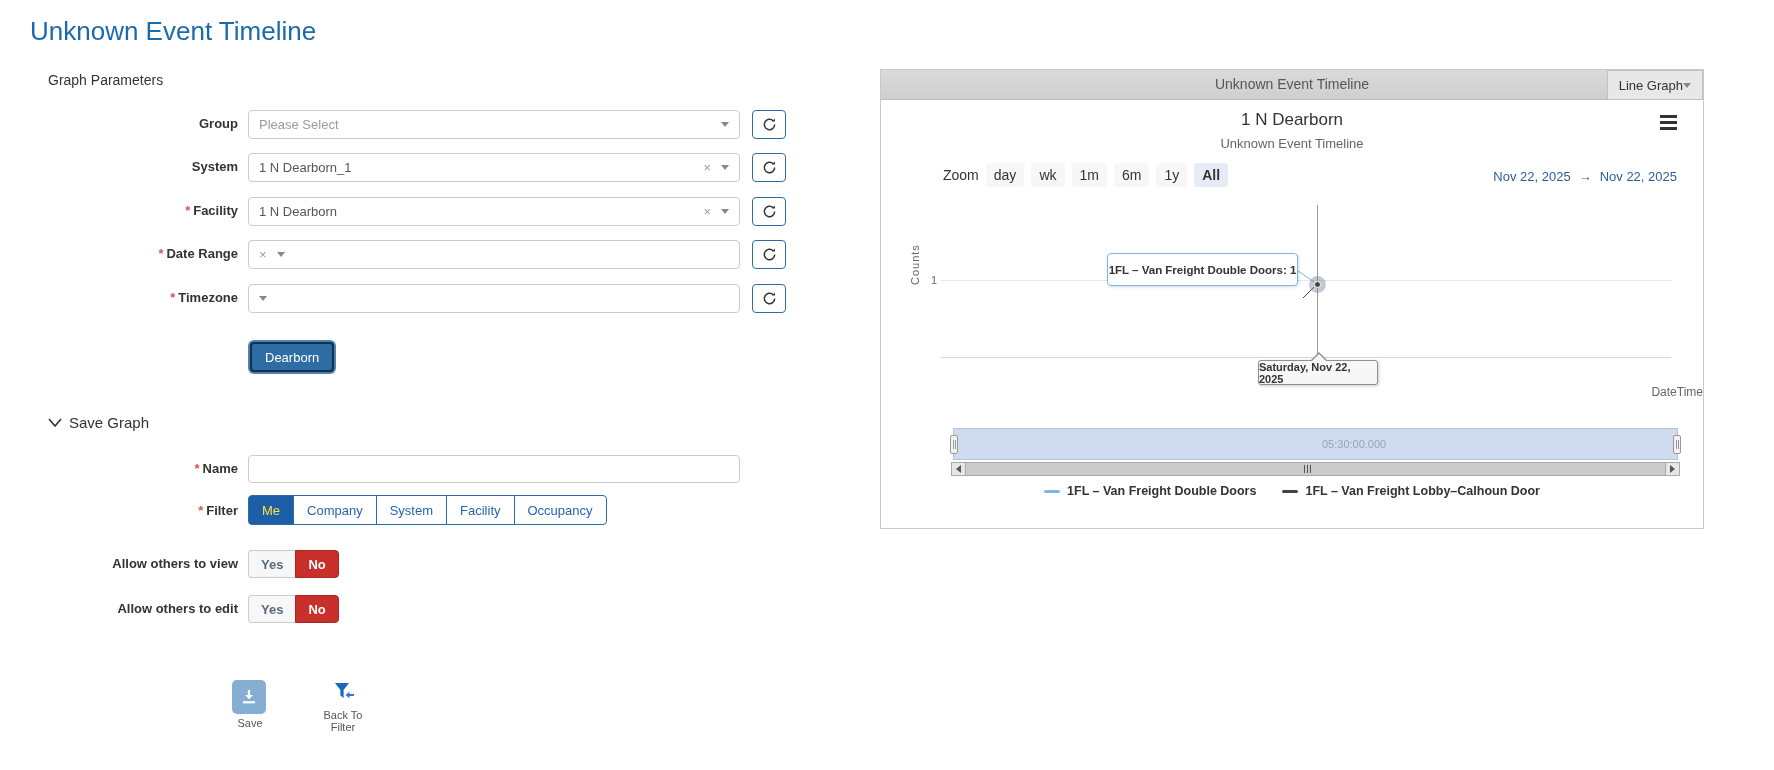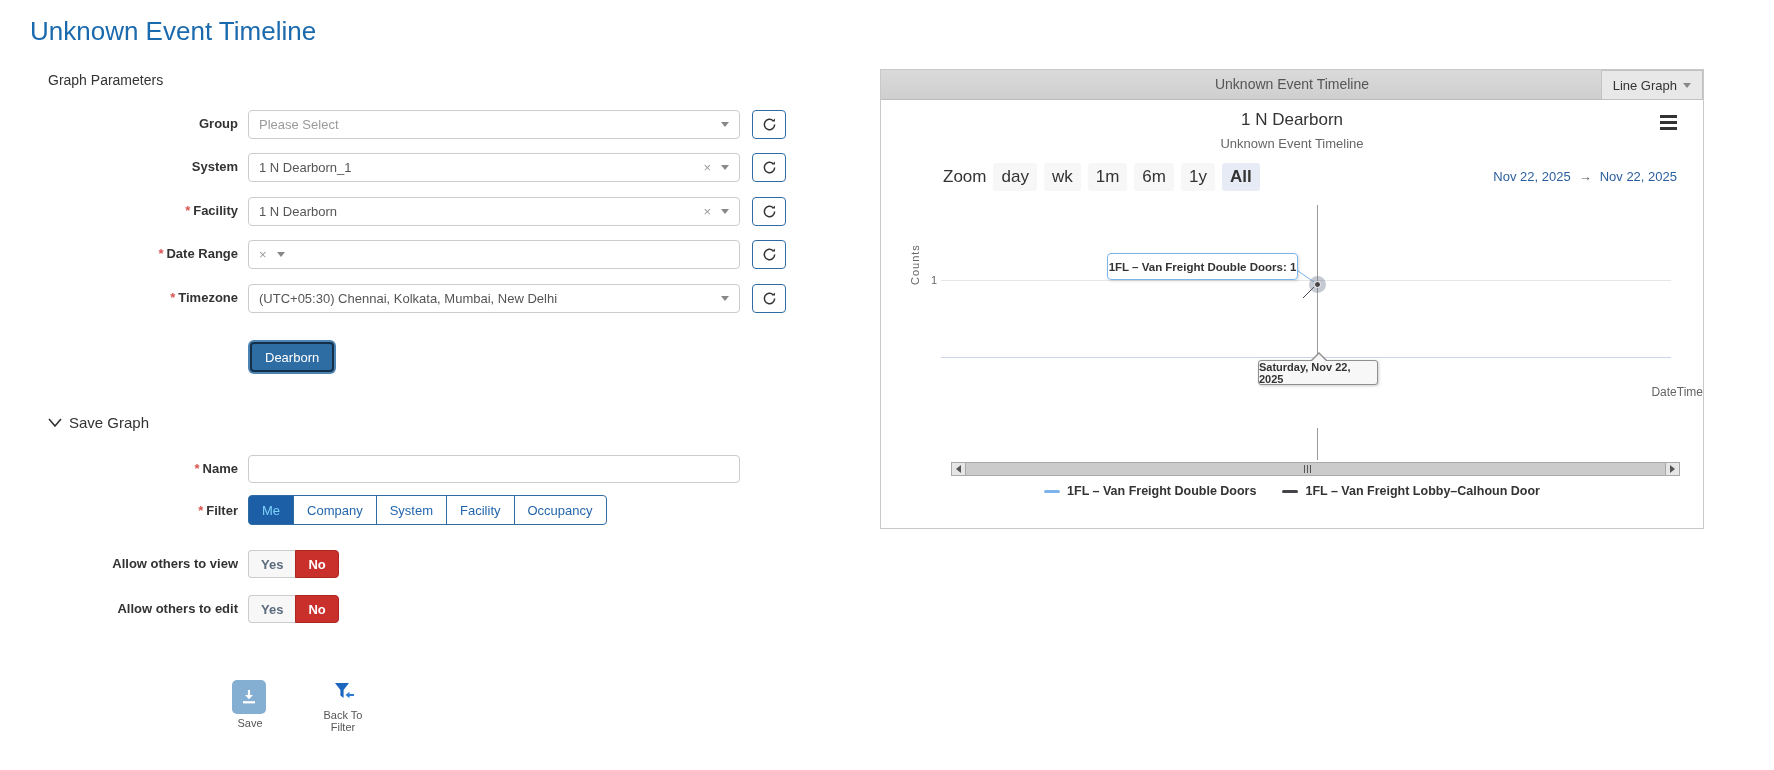--- a/index.html
+++ b/index.html
@@ -24,60 +24,60 @@
   .generate-btn { position:absolute; left:250px; top:342px; height:30px; padding:0 13px; background:#2e6da4; color:#fff; font-size:13px; font-family:inherit; border:2px solid #132f49; border-radius:4px; box-shadow:0 0 0 2px rgba(46,109,164,.85); cursor:pointer; }
 
   .save-graph-header { position:absolute; left:48px; top:414px; font-size:15px; color:#333; display:flex; align-items:center; gap:7px; cursor:pointer; }
 
   .name-input { position:absolute; left:248px; top:455px; width:492px; height:28px; border:1px solid #ccc; border-radius:4px; font-size:13px; padding:0 8px; color:#333; font-family:inherit; }
 
   .share-group { position:absolute; left:248px; top:495px; display:flex; }
   .share-btn { height:30px; padding:0 13px; font-size:13px; font-family:inherit; background:#fff; color:#2466ad; border:1px solid #2e6da4; margin-left:-1px; cursor:pointer; }
   .share-btn:first-child { border-radius:4px 0 0 4px; margin-left:0; }
   .share-btn:last-child { border-radius:0 4px 4px 0; }
-  .share-btn.selected { background:#1d5fa6; color:#7dd3fc; z-index:1; }
+  .share-btn.selected { background:#1d5fa6; color:#fde047; z-index:1; }
 
   .toggle-row-label { position:absolute; font-size:13px; font-weight:bold; color:#333; width:208px; left:30px; text-align:right; }
   .toggle-group { position:absolute; left:248px; display:flex; border-radius:4px; }
   .tg-yes { height:28px; padding:0 12px; background:#f7f7f7; border:1px solid #ccc; border-right:none; border-radius:4px 0 0 4px; color:#5b6b7d; font-size:13px; font-weight:bold; display:flex; align-items:center; cursor:pointer; }
   .tg-no { height:28px; padding:0 12px; background:#c9302c; border:1px solid #ab2521; border-radius:0 4px 4px 0; color:#fff; font-size:13px; font-weight:bold; display:flex; align-items:center; cursor:pointer; }
 
   .save-icon-block { position:absolute; left:232px; top:680px; width:36px; text-align:center; cursor:pointer; }
   .save-icon-sq { width:34px; height:34px; background:#85aed3; border-radius:5px; display:flex; align-items:center; justify-content:center; }
   .icon-caption { font-size:11px; color:#555; margin-top:3px; line-height:12px; }
   .backfilter-block { position:absolute; left:318px; top:682px; width:50px; text-align:center; cursor:pointer; }
 
   
   .chart-panel { position:absolute; left:880px; top:69px; width:824px; height:460px; border:1px solid #c8c8c8; background:#fff; }
   .chart-header { position:absolute; left:0; top:0; right:0; height:30px; background:linear-gradient(#dadada,#cfcfcf); border-bottom:1px solid #bdbdbd; }
   .chart-header-title { position:absolute; left:0; right:0; top:6px; text-align:center; font-size:14px; color:#555; }
-  .graphtype-btn { position:absolute; right:0; top:0; height:30px; padding:0 11px; background:#e8e8e8; border:1px solid #c2c2c2; font-size:13px; color:#333; display:flex; align-items:center; gap:6px; cursor:pointer; }
+  .graphtype-btn { position:absolute; right:0; top:0; height:30px; padding:0 11px; background:#e8e8e8; border:1px solid #c2c2c2; font-size:13px; color:#333; display:flex; align-items:center; cursor:pointer; }
 
   .hc-title { position:absolute; left:0; right:0; top:40px; text-align:center; font-size:17px; color:#333; }
   .hc-subtitle { position:absolute; left:0; right:0; top:66px; text-align:center; font-size:13px; color:#666; }
   .burger { position:absolute; right:26px; top:45px; width:17px; cursor:pointer; }
   .burger div { height:3px; background:#333; margin-bottom:3px; }
 
-  .zoom-row { position:absolute; left:62px; top:93px; display:flex; align-items:center; gap:7px; font-size:17px; color:#333; }
+  .zoom-row { position:absolute; left:62px; top:93px; display:flex; align-items:center; gap:7px; font-size:14px; color:#333; }
   .zoom-btn { padding:4px 8px; background:#f7f7f7; border-radius:3px; cursor:pointer; }
   .zoom-btn.selected { background:#e6ebf5; font-weight:bold; }
   .range-display { position:absolute; right:26px; top:99px; font-size:13px; color:#2b5e9e; display:flex; gap:8px; align-items:center; cursor:pointer; }
   .range-display .arrow { color:#555; }
 
   .y-axis-title { position:absolute; left:28px; top:215px; font-size:11px; color:#666; transform:rotate(-90deg); transform-origin:left top; letter-spacing:1px; }
   .y-tick { position:absolute; left:46px; top:204px; width:10px; font-size:11px; color:#666; text-align:right; }
 
   .gridline { position:absolute; left:60px; width:730px; height:1px; background:#e6e6e6; }
   .x-axis-line { position:absolute; left:60px; top:287px; width:730px; height:1px; background:#ccd6eb; }
   .crosshair { position:absolute; width:1px; background:#999; }
 
   .marker-halo { position:absolute; left:428px; top:206px; width:17px; height:17px; border-radius:50%; background:rgba(110,120,140,.4); }
   .marker-dot { position:absolute; left:433px; top:211px; width:7px; height:7px; border-radius:50%; background:#434348; border:1px solid #fff; }
 
-  .tooltip-box { position:absolute; height:27px; background:rgba(255,255,255,.97); border-radius:4px; box-shadow:1px 1px 3px rgba(0,0,0,.15); font-size:11.5px; font-weight:bold; color:#333; display:flex; align-items:center; justify-content:center; white-space:nowrap; padding:0 9px; }
+  .tooltip-box { position:absolute; height:33px; background:rgba(255,255,255,.97); border-radius:4px; box-shadow:1px 1px 3px rgba(0,0,0,.15); font-size:11.5px; font-weight:bold; color:#333; display:flex; align-items:center; justify-content:center; white-space:nowrap; padding:0 9px; }
   .tt1 { left:226px; top:183px; width:191px; border:1px solid #7cb5ec; }
   .tt2 { left:185px; top:217px; width:237px; border:1px solid #434348; }
 
   .x-tooltip { position:absolute; left:377px; top:290px; width:120px; height:25px; background:#f7f7f7; border:1px solid #8f8f8f; border-radius:3px; box-shadow:1px 1px 3px rgba(0,0,0,.2); font-size:11px; font-weight:bold; color:#333; display:flex; align-items:center; justify-content:center; }
   .x-tooltip .notch { position:absolute; left:53px; top:-7px; width:0; height:0; border-left:7px solid transparent; border-right:7px solid transparent; border-bottom:7px solid #f7f7f7; }
   .x-tooltip .notch-border { position:absolute; left:52px; top:-9px; width:0; height:0; border-left:8px solid transparent; border-right:8px solid transparent; border-bottom:8px solid #8f8f8f; }
   .x-axis-title { position:absolute; left:0; right:0; top:315px; text-align:right; font-size:12px; color:#666; }
 
   .navigator { position:absolute; left:72px; top:358px; width:725px; height:32px; background:#cfdcf0; border:1px solid #b7c3d6; }
   .nav-handle { position:absolute; top:6px; width:8px; height:19px; background:#f2f2f2; border:1px solid #999; border-radius:2px; cursor:ew-resize; }
@@ -161,21 +161,20 @@
       <svg width="15" height="15" viewBox="0 0 16 16">
           <path d="M13.5 8a5.5 5.5 0 1 1-1.6-3.9" fill="none" stroke="#333" stroke-width="1.6"></path>
           <path d="M13.8 1.5v3.3h-3.3z" fill="#333"></path>
         </svg>
     </div>
   </div>
 
   <div class="form-row" style="top:284px;">
     <div class="flabel"><span class="req">*</span><span>Timezone</span></div>
     <div class="selectbox">
-      <span class="val">(UTC+05:30) Chennai, Kolkata, Mumbai, New Delhi</span>
       <span class="caret"></span>
     </div>
     <div class="refresh-btn">
       <svg width="15" height="15" viewBox="0 0 16 16">
           <path d="M13.5 8a5.5 5.5 0 1 1-1.6-3.9" fill="none" stroke="#333" stroke-width="1.6"></path>
           <path d="M13.8 1.5v3.3h-3.3z" fill="#333"></path>
         </svg>
     </div>
   </div>
 
@@ -288,20 +287,31 @@
 
     <div class="tooltip-box tt1">1FL – Van Freight Double Doors: 1</div>
 
     <div class="x-tooltip">
       <span class="notch-border"></span>
       <span class="notch"></span>
       <span>Saturday, Nov 22, 2025</span>
     </div>
     <div class="x-axis-title">DateTime</div>
 
+    <div class="navigator">
+      <div class="nav-handle" style="left:-4px;">
+          <i style="left:2px;"></i>
+          <i style="left:4px;"></i>
+        </div>
+      <div class="nav-handle" style="right:-4px;">
+          <i style="left:2px;"></i>
+          <i style="left:4px;"></i>
+        </div>
+      <div class="nav-time-label">05:30:00.000</div>
+    </div>
 
     <div class="scrollbar">
       <div class="sb-arrow left">
           <span class="tri-l"></span>
         </div>
       <div class="sb-arrow right">
           <span class="tri-r"></span>
         </div>
       <div class="sb-grip">
           <i></i>

